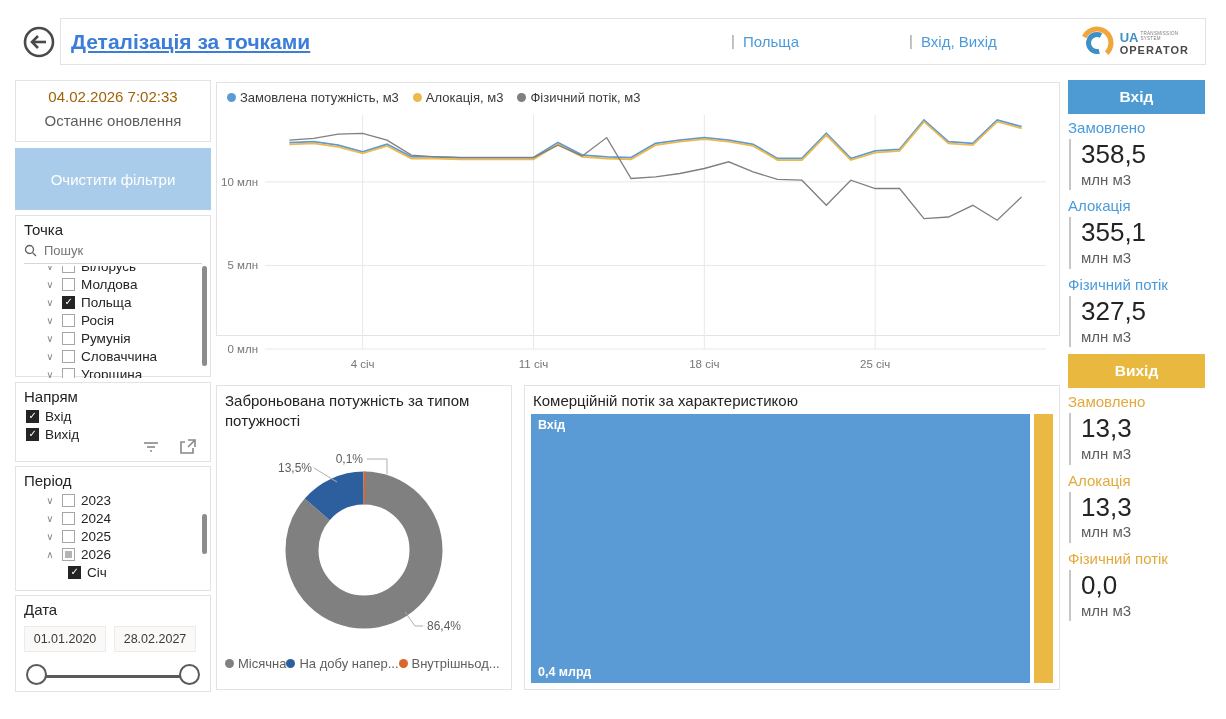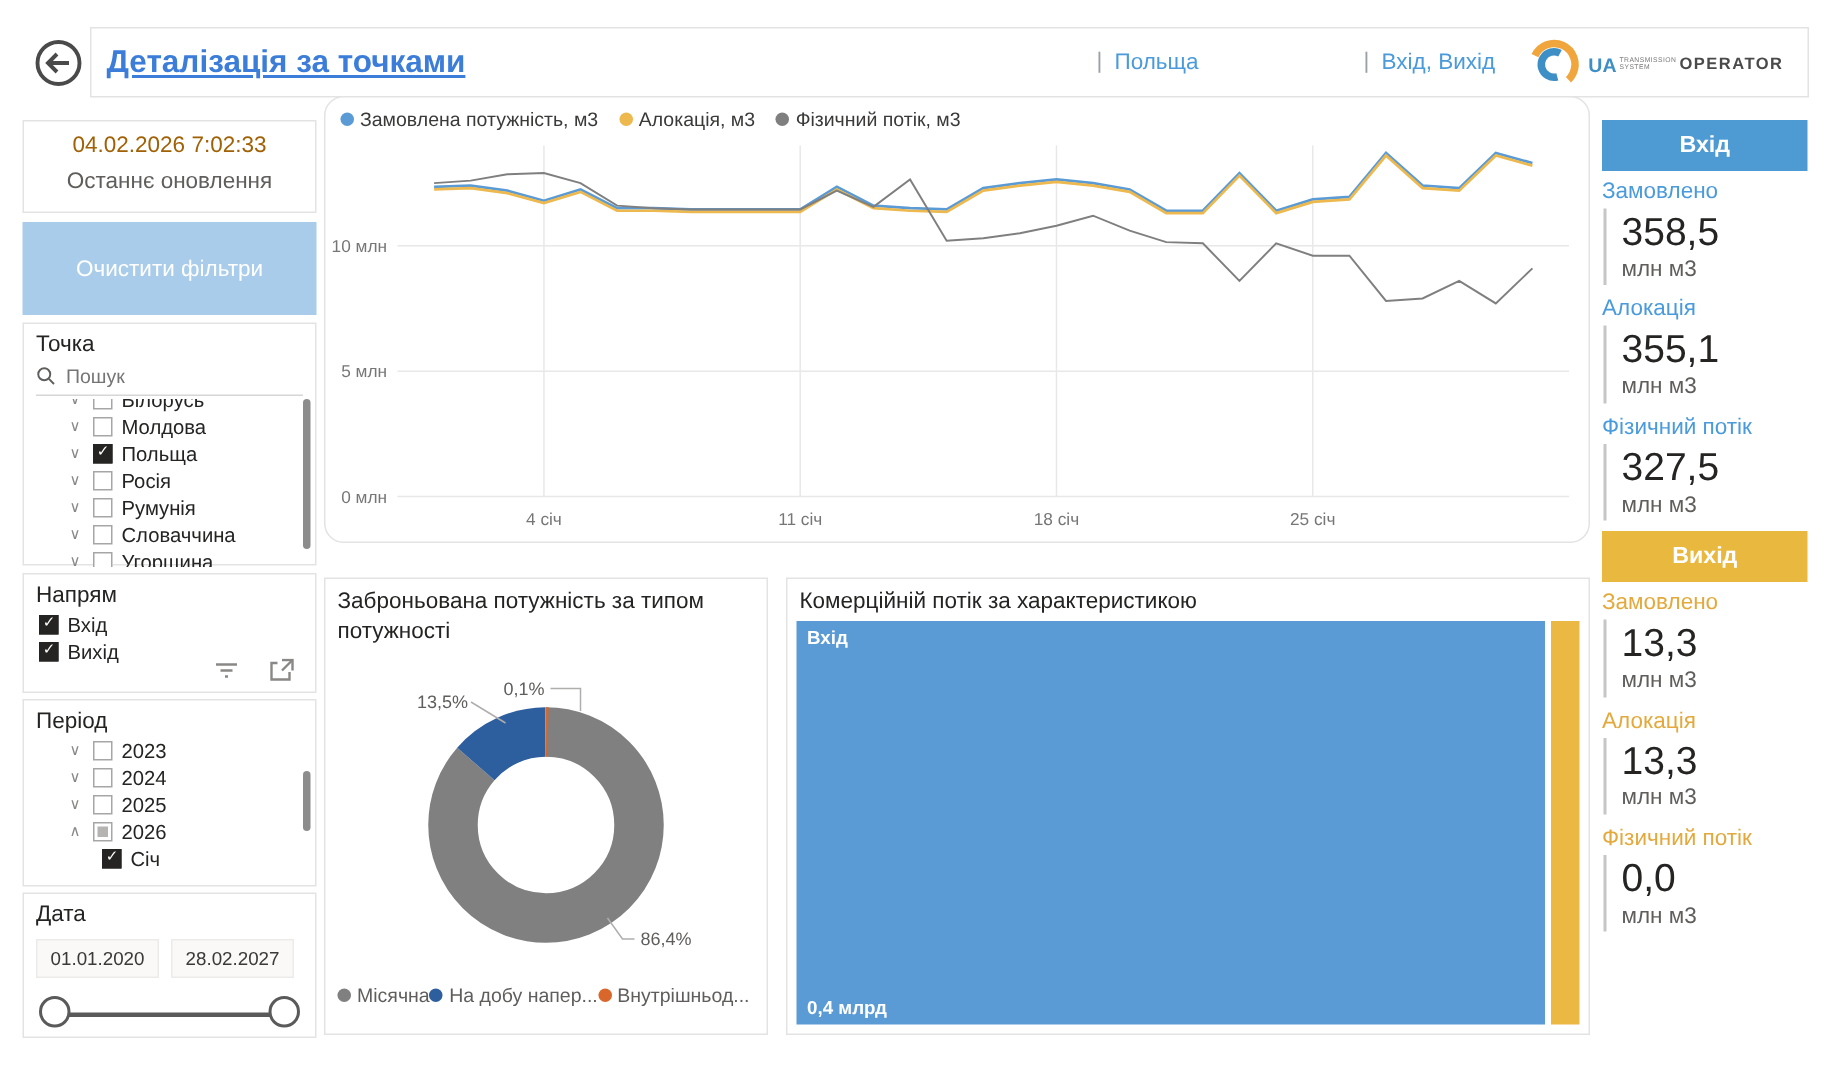--- a/index.html
+++ b/index.html
@@ -5,21 +5,21 @@
   html,body{margin:0;padding:0;background:#fff;}
   body{width:1226px;height:719px;position:relative;font-family:"Liberation Sans","DejaVu Sans",sans-serif;color:#252423;overflow:hidden;}
   .panel{position:absolute;background:#fff;border:1px solid #E3E3E3;box-sizing:border-box;}
   
   #back-btn{position:absolute;left:21px;top:24px;width:36px;height:36px;border:none;background:#fff;padding:0;cursor:pointer;}
   #hdr{left:60px;top:18px;width:1146px;height:47px;display:flex;align-items:center;}
   #page-title{font-size:21px;font-weight:bold;color:#3B7DD8;text-decoration:underline;margin:0 0 0 10px;}
   .hdr-sep{position:absolute;color:#9AA0A6;font-size:15px;top:13px;}
   .hdr-filter{position:absolute;color:#4A9BDB;font-size:15px;top:14px;}
   #logo{position:absolute;right:16px;top:5px;display:flex;align-items:center;gap:4px;}
-  #logo-text{display:flex;line-height:1;}
+  #logo-text{display:flex;flex-direction:column;line-height:1;}
   #logo-ua-row{display:flex;align-items:flex-start;gap:2px;}
   #logo-ua{color:#3E8FC6;font-weight:bold;font-size:13px;}
   #logo-small{font-size:4.5px;color:#7A7A7A;width:40px;line-height:1.2;letter-spacing:.3px;}
   #logo-operator{font-size:11px;font-weight:bold;color:#4A4A4A;letter-spacing:1px;margin-top:1px;}
   
   #ts-panel{left:15px;top:80px;width:196px;height:62px;text-align:center;padding-top:7px;}
   #ts-time{font-size:15px;color:#a16207;}
   #ts-label{font-size:15px;color:#605E5C;margin-top:7px;}
   #clear-btn{position:absolute;left:15px;top:148px;width:196px;height:62px;background:#A9CCEA;border:none;color:#FFFFFF;font-size:15px;font-family:inherit;cursor:pointer;}
   .slicer-title{font-size:15px;color:#252423;padding:5px 0 2px 8px;}
@@ -44,21 +44,21 @@
   .date-boxes{display:flex;gap:8px;margin:6px 0 0 8px;}
   .date-box{width:80px;height:24px;background:#FAF9F8;border:1px solid #EDEBE9;font-size:12.5px;color:#3B3A39;display:flex;align-items:center;justify-content:center;}
   .slider{position:relative;height:34px;margin:8px 14px 0 14px;}
   .slider-track{position:absolute;left:8px;right:8px;top:15px;height:3px;background:#5A5A5A;}
   .knob{position:absolute;top:4px;width:21px;height:21px;border:2.5px solid #5A5A5A;border-radius:50%;background:#fff;box-sizing:border-box;cursor:pointer;}
   .knob.left{left:-4px;}
   .knob.right{right:-4px;}
   .hover-icons{position:absolute;right:14px;bottom:6px;display:flex;gap:18px;}
   .hover-icons svg{cursor:pointer;}
   
-  #chart-panel{left:216px;top:64px;width:844px;height:298px;border-radius:13px;}
+  #chart-panel{left:216px;top:82px;width:844px;height:254px;}
   #line-legend{display:flex;gap:14px;margin:7px 0 0 10px;font-size:13px;color:#3B3A39;align-items:center;flex-wrap:nowrap;}
   .leg-item{display:flex;align-items:center;gap:4px;}
   .leg-dot{width:9px;height:9px;border-radius:50%;flex:none;}
   #line-svg{display:block;margin-top:2px;}
   .tick{font-size:11.5px;fill:#767676;font-family:"Liberation Sans","DejaVu Sans",sans-serif;}
   
   #donut-panel{left:216px;top:385px;width:296px;height:305px;}
   .viz-title{font-size:15px;color:#252423;padding:5px 8px 0 8px;line-height:1.35;}
   #donut-svg{display:block;}
   .callout{font-size:12px;fill:#605E5C;font-family:"Liberation Sans","DejaVu Sans",sans-serif;}

